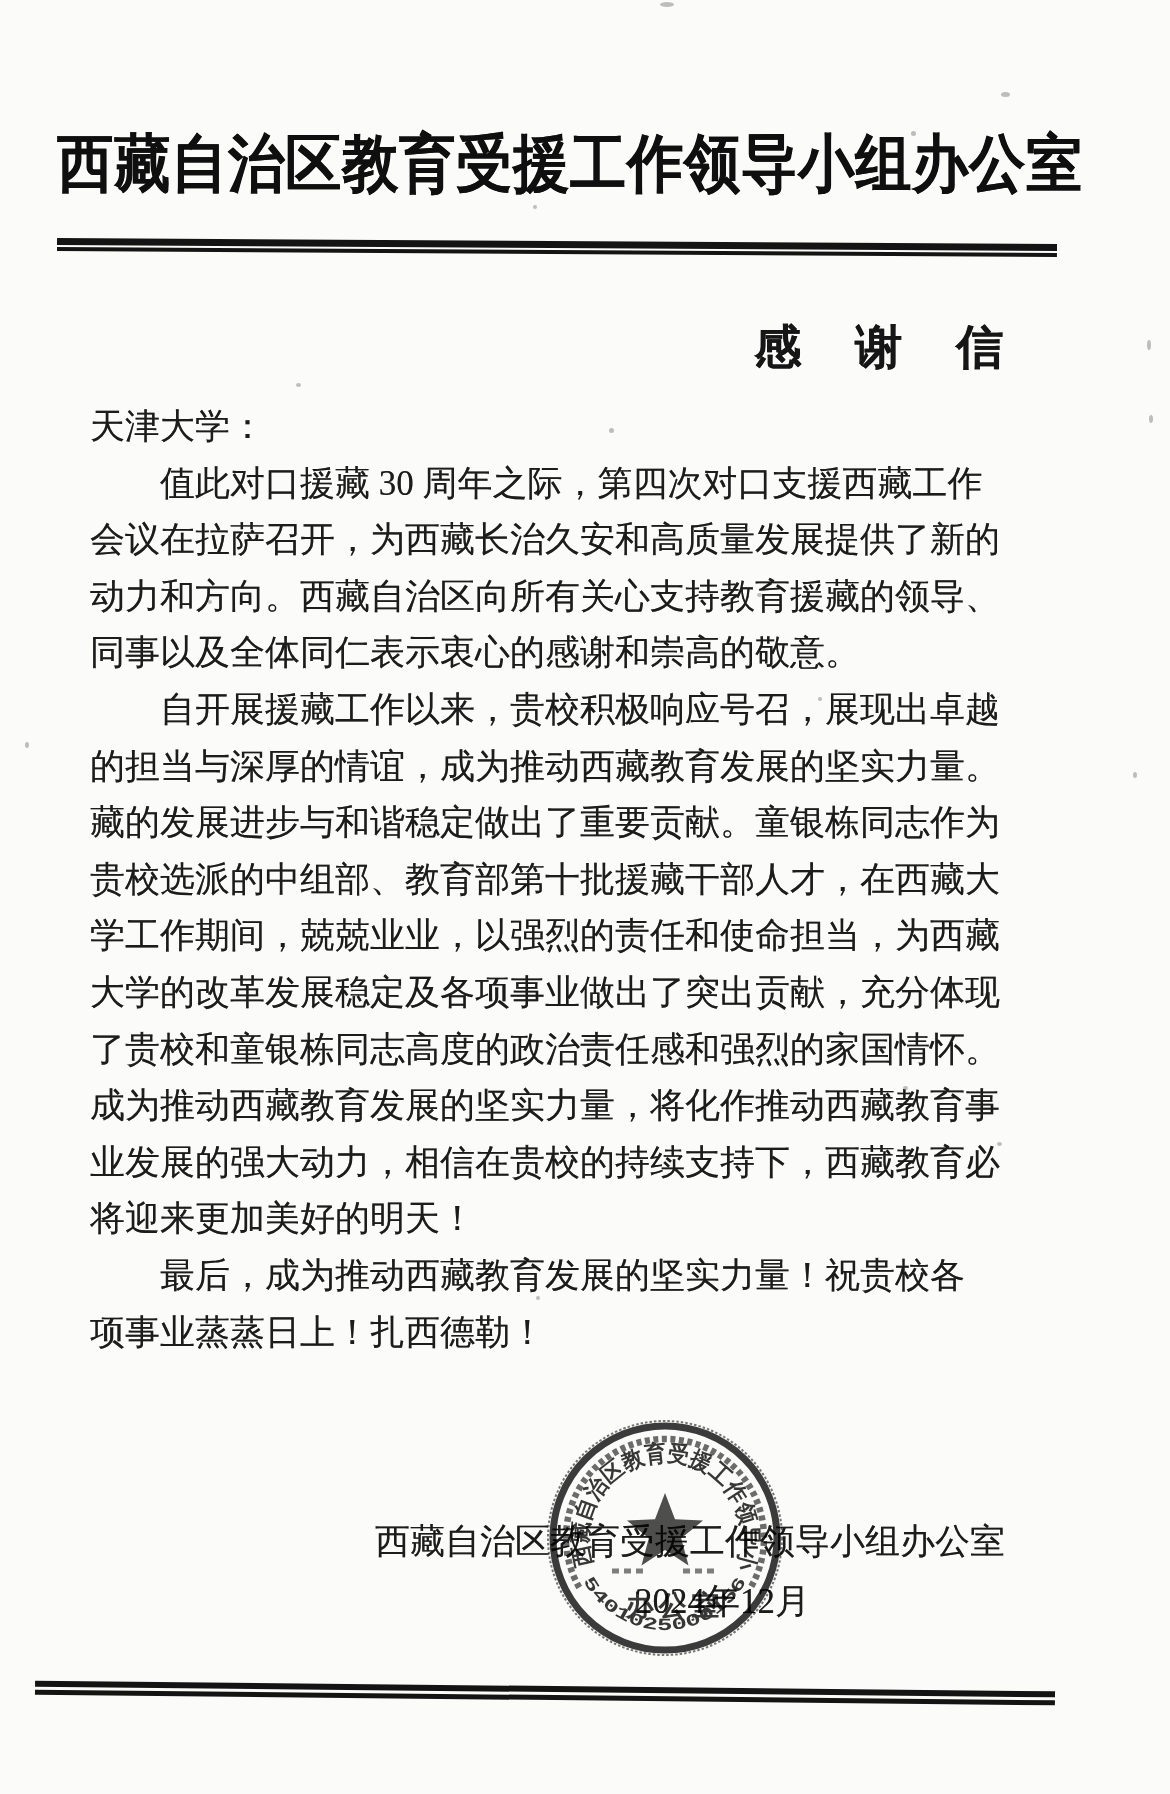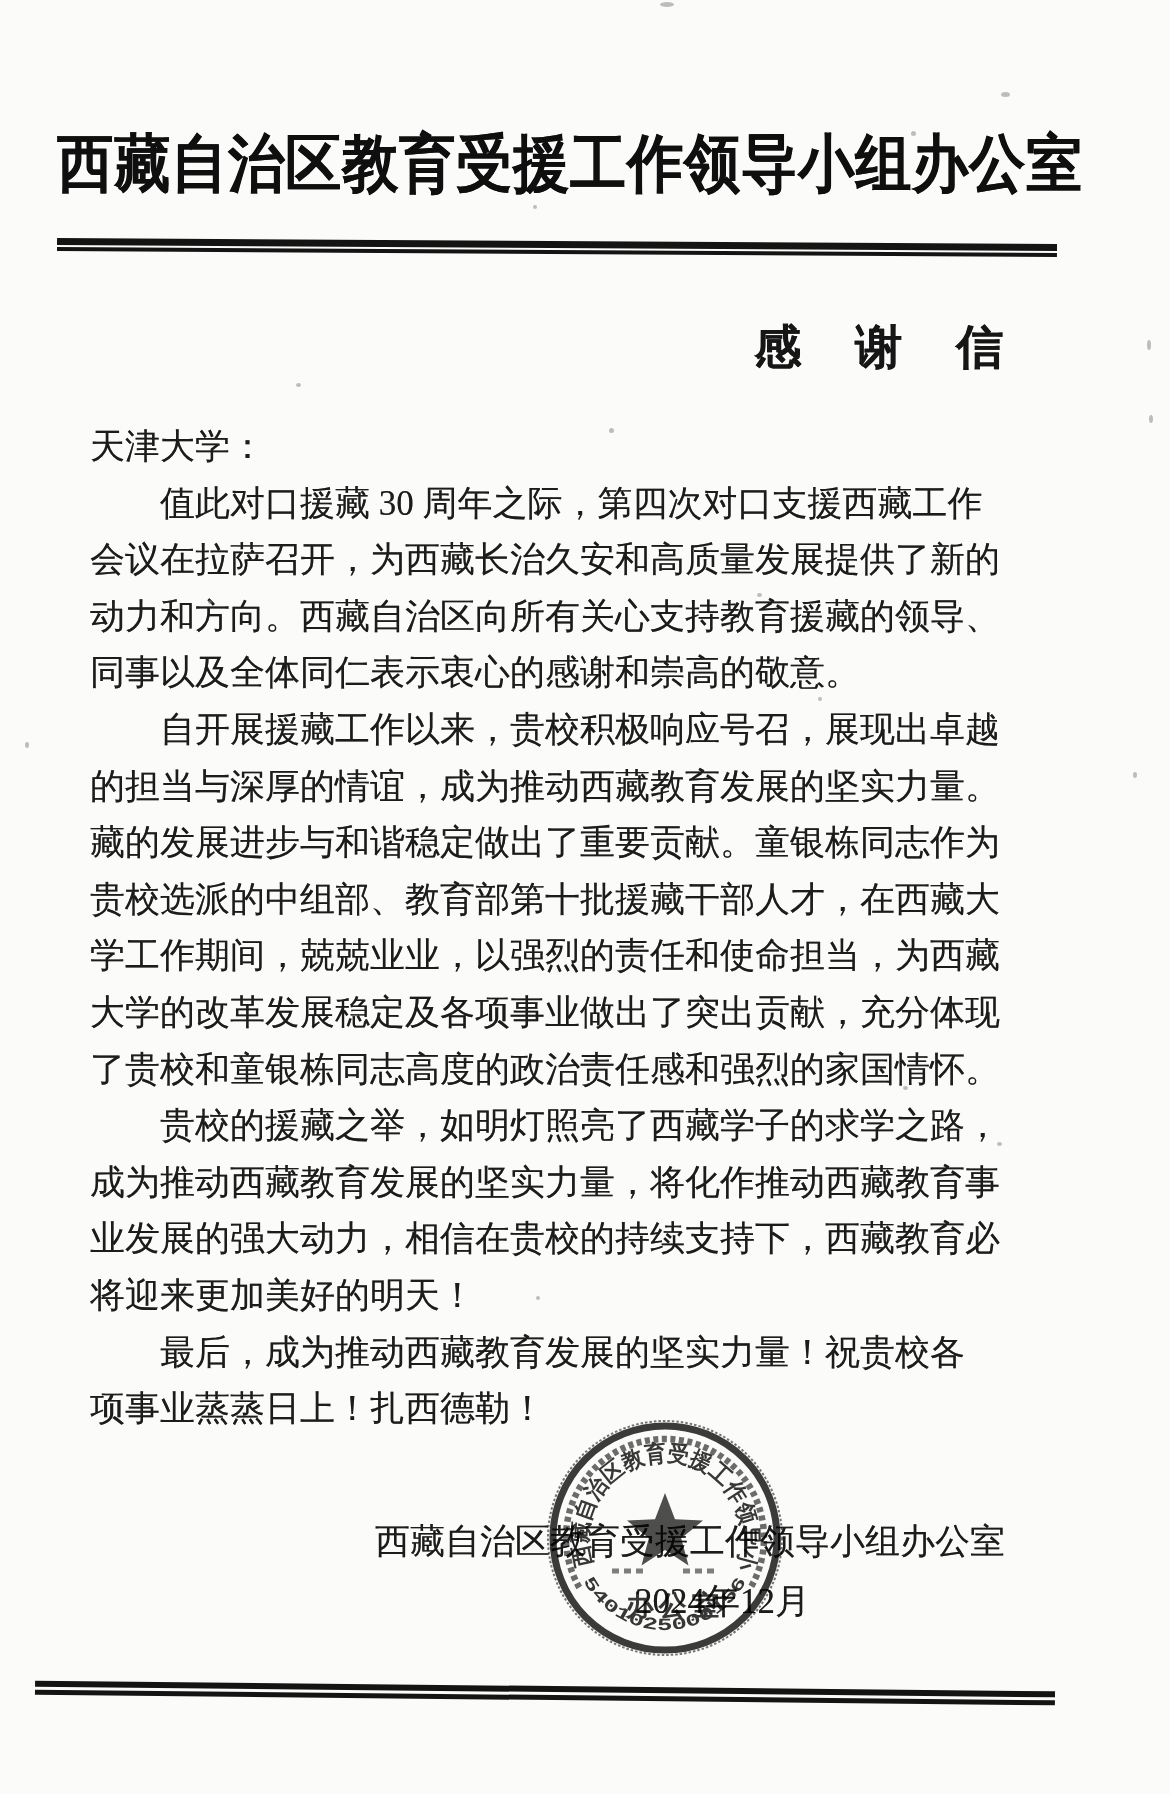--- a/index.html
+++ b/index.html
@@ -34,21 +34,20 @@
     text-align:right;font-size:47px;font-weight:bold;color:#161616;
     letter-spacing:54px;text-indent:54px;white-space:nowrap;
     text-shadow:0.5px 0 0 #161616;
   }
   
   .bodytext{
     position:absolute;left:90px;top:399px;width:916px;
     font-size:35px;line-height:56.6px;
     color:#1c1c1c;white-space:nowrap;
     text-shadow:0 0 0.5px rgba(20,20,20,.55);
-    margin-top:20px;
   }
   .bodytext .line{height:56.6px;}
   .signature{
     position:absolute;right:165px;top:1518px;
     font-size:35px;color:#1c1c1c;white-space:nowrap;
     text-shadow:0 0 0.5px rgba(20,20,20,.55);
   }
   .dateline{
     position:absolute;left:520px;top:1578px;width:290px;
     text-align:right;font-size:35px;color:#1c1c1c;white-space:nowrap;
@@ -83,21 +82,20 @@
     <div class="line">会议在拉萨召开，为西藏长治久安和高质量发展提供了新的</div>
     <div class="line">动力和方向。西藏自治区向所有关心支持教育援藏的领导、</div>
     <div class="line">同事以及全体同仁表示衷心的感谢和崇高的敬意。</div>
     <div class="line">　　自开展援藏工作以来，贵校积极响应号召，展现出卓越</div>
     <div class="line">的担当与深厚的情谊，成为推动西藏教育发展的坚实力量。</div>
     <div class="line">藏的发展进步与和谐稳定做出了重要贡献。童银栋同志作为</div>
     <div class="line">贵校选派的中组部、教育部第十批援藏干部人才，在西藏大</div>
     <div class="line">学工作期间，兢兢业业，以强烈的责任和使命担当，为西藏</div>
     <div class="line">大学的改革发展稳定及各项事业做出了突出贡献，充分体现</div>
     <div class="line">了贵校和童银栋同志高度的政治责任感和强烈的家国情怀。</div>
-    <div class="line">　　贵校的援藏之举，如明灯照亮了西藏学子的求学之路，</div>
     <div class="line">成为推动西藏教育发展的坚实力量，将化作推动西藏教育事</div>
     <div class="line">业发展的强大动力，相信在贵校的持续支持下，西藏教育必</div>
     <div class="line">将迎来更加美好的明天！</div>
     <div class="line">　　最后，成为推动西藏教育发展的坚实力量！祝贵校各</div>
     <div class="line">项事业蒸蒸日上！扎西德勒！</div>
   </div>
 
   <div class="signature">西藏自治区教育受援工作领导小组办公室</div>
   <div class="dateline">2024年12月</div>
 

